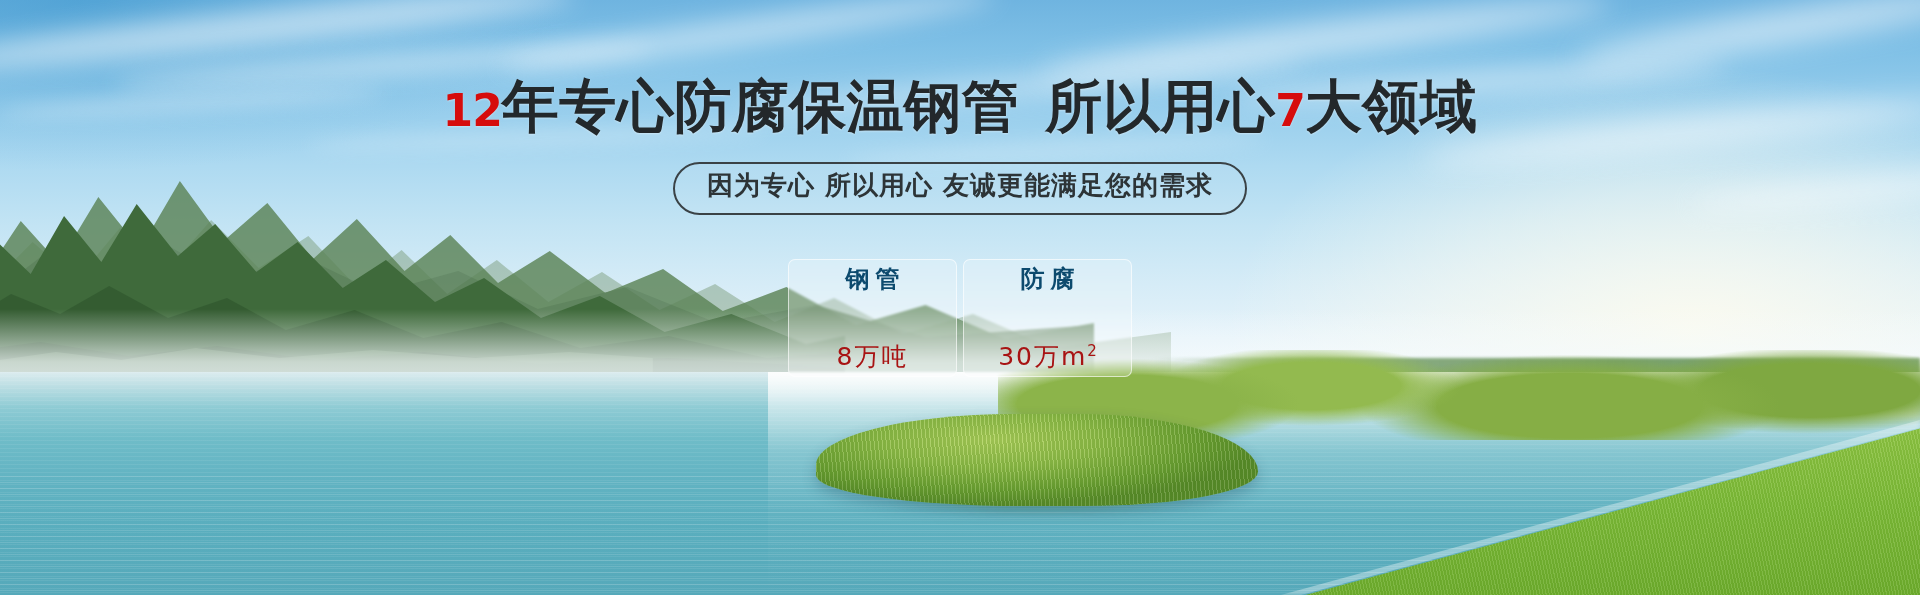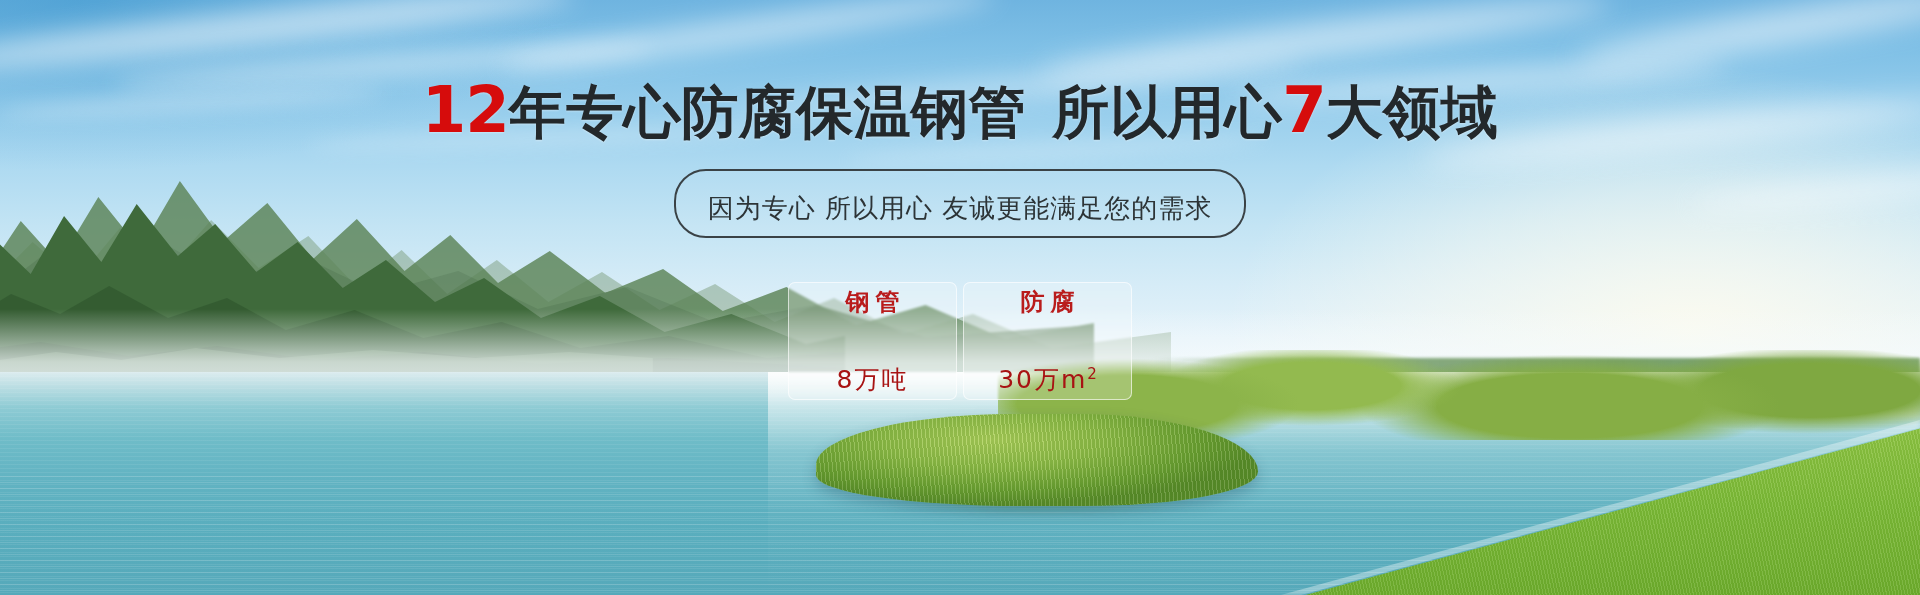--- a/index.html
+++ b/index.html
@@ -189,34 +189,34 @@
     font-weight:700;
     font-size:57px;
     line-height:1;
     letter-spacing:.5px;
     white-space:nowrap;
     color:#23282b;
     text-shadow:0 1px 2px rgba(255,255,255,.35);
   }
   .headline .hl-num {
     color:#d60c0c;
-    font-size:64px;
+    font-size:44px;
     font-weight:700;
     letter-spacing:-1px;
   }
   .headline .hl-gap { display:inline-block; width:26px; }
 
   .subtitle-pill {
     margin-top:27px;
-    padding:20px 32px 10px;
+    padding:4px 32px 10px;
     border:2px solid #3a4246;
     border-radius:32px;
     font-family:"DejaVu Sans","Liberation Sans",sans-serif;
     font-size:26px;
-    font-weight:400;
+    font-weight:700;
     color:#2d3437;
     letter-spacing:1px;
     white-space:nowrap;
     background:rgba(255,255,255,.05);
   }
 
   .stats {
     margin-top:44px;
     display:flex;
     gap:6px;
@@ -231,21 +231,21 @@
     display:flex;
     flex-direction:column;
     align-items:center;
     justify-content:center;
     gap:19px;
   }
   .stat-label {
     font-family:"DejaVu Sans","Liberation Sans",sans-serif;
     font-size:24px;
     font-weight:700;
-    color:#b91c1c;
+    color:#0c4a6e;
     letter-spacing:6px;
     text-indent:6px;
   }
   .stat-value {
     font-family:"DejaVu Sans","Liberation Sans",sans-serif;
     font-size:25px;
     font-weight:400;
     color:#a81313;
     letter-spacing:2px;
     white-space:nowrap;

